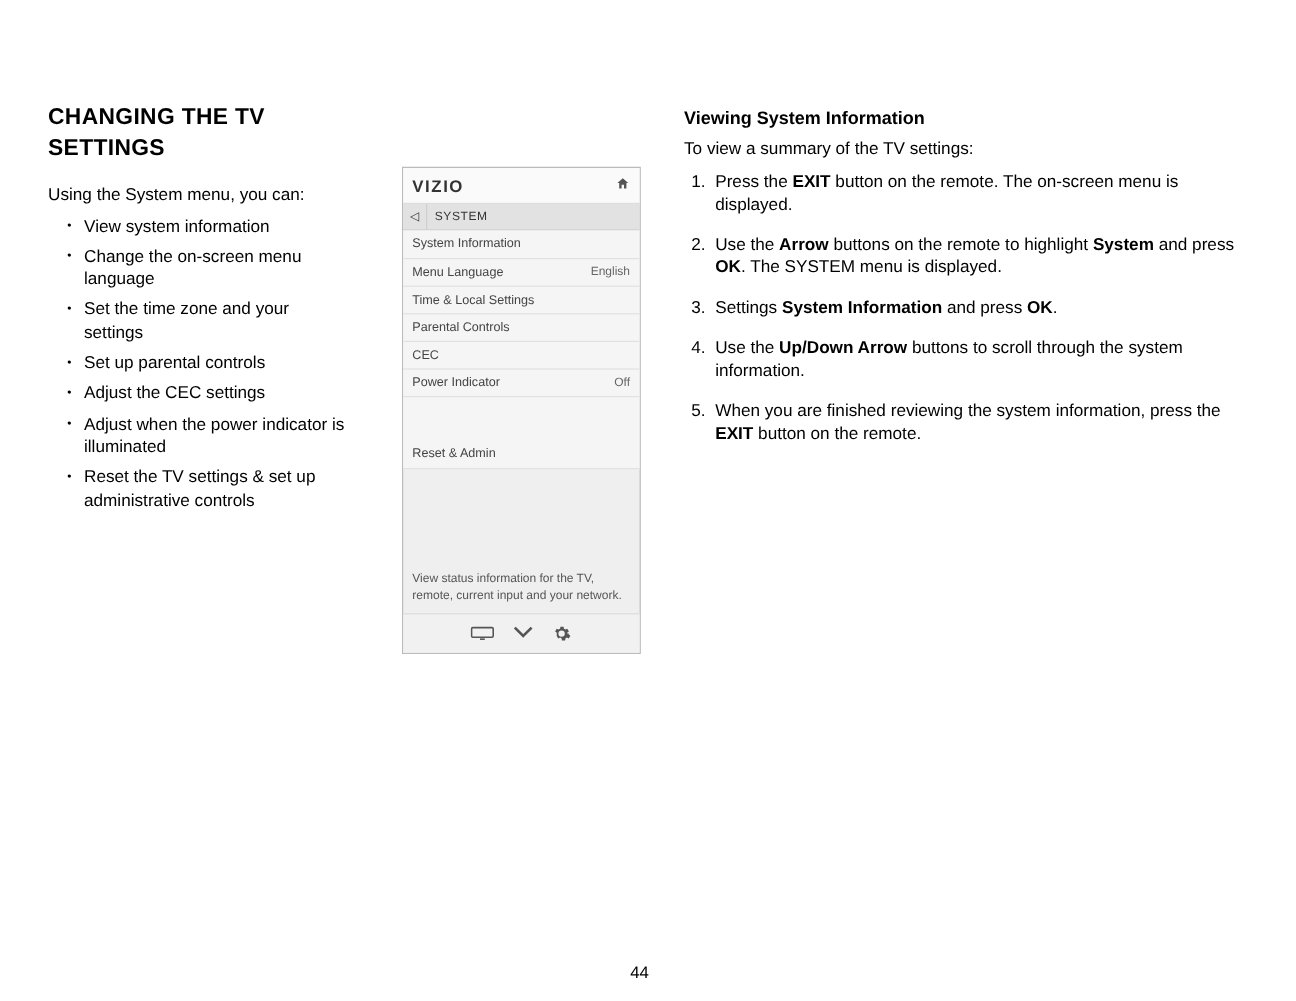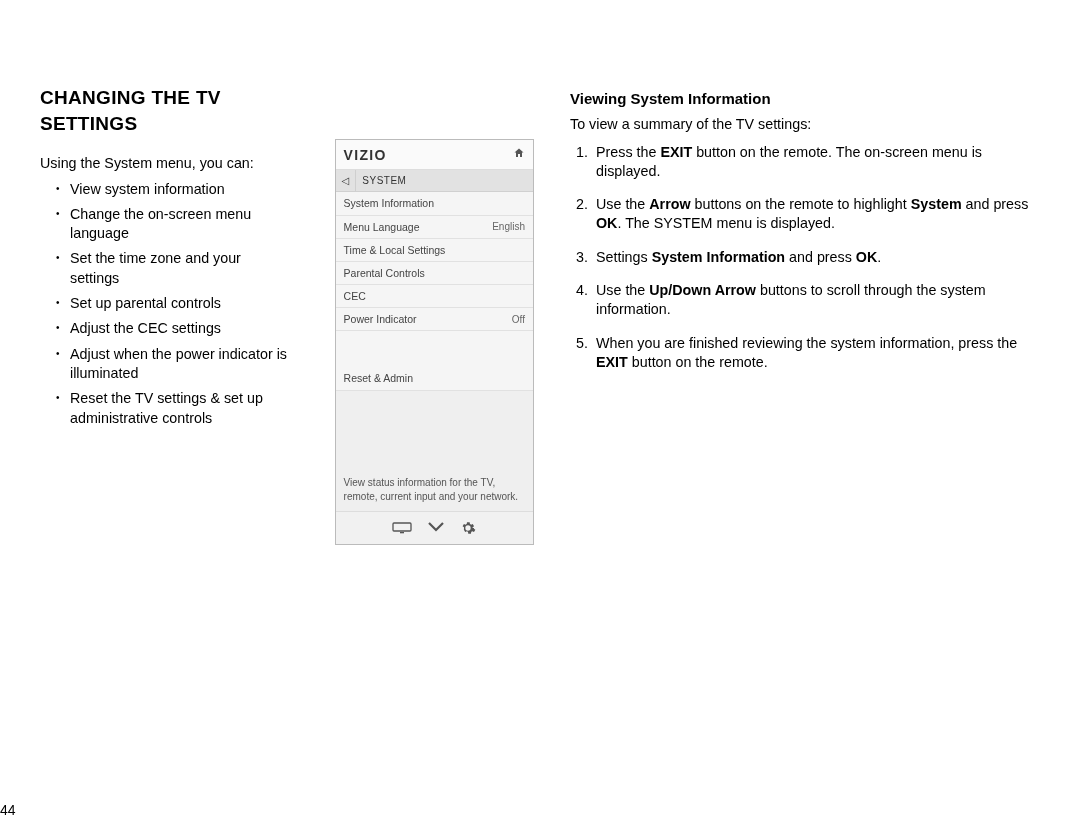--- a/index.html
+++ b/index.html
@@ -78,21 +78,21 @@
   ol.steps li {
     margin: 6px 0 14px 0;
     padding-left: 4px;
   }
   .bold { font-weight: 700; }
   .page-number {
     position: absolute;
     left: 0;
     right: 14px;
     bottom: 14px;
-    text-align: left;
+    text-align: center;
     font-size: 14px;
   }
 
   
   .figure {
     width: 210px;
     margin-top: 54px;
   }
   .menu-panel {
     border: 1px solid #bbb;

